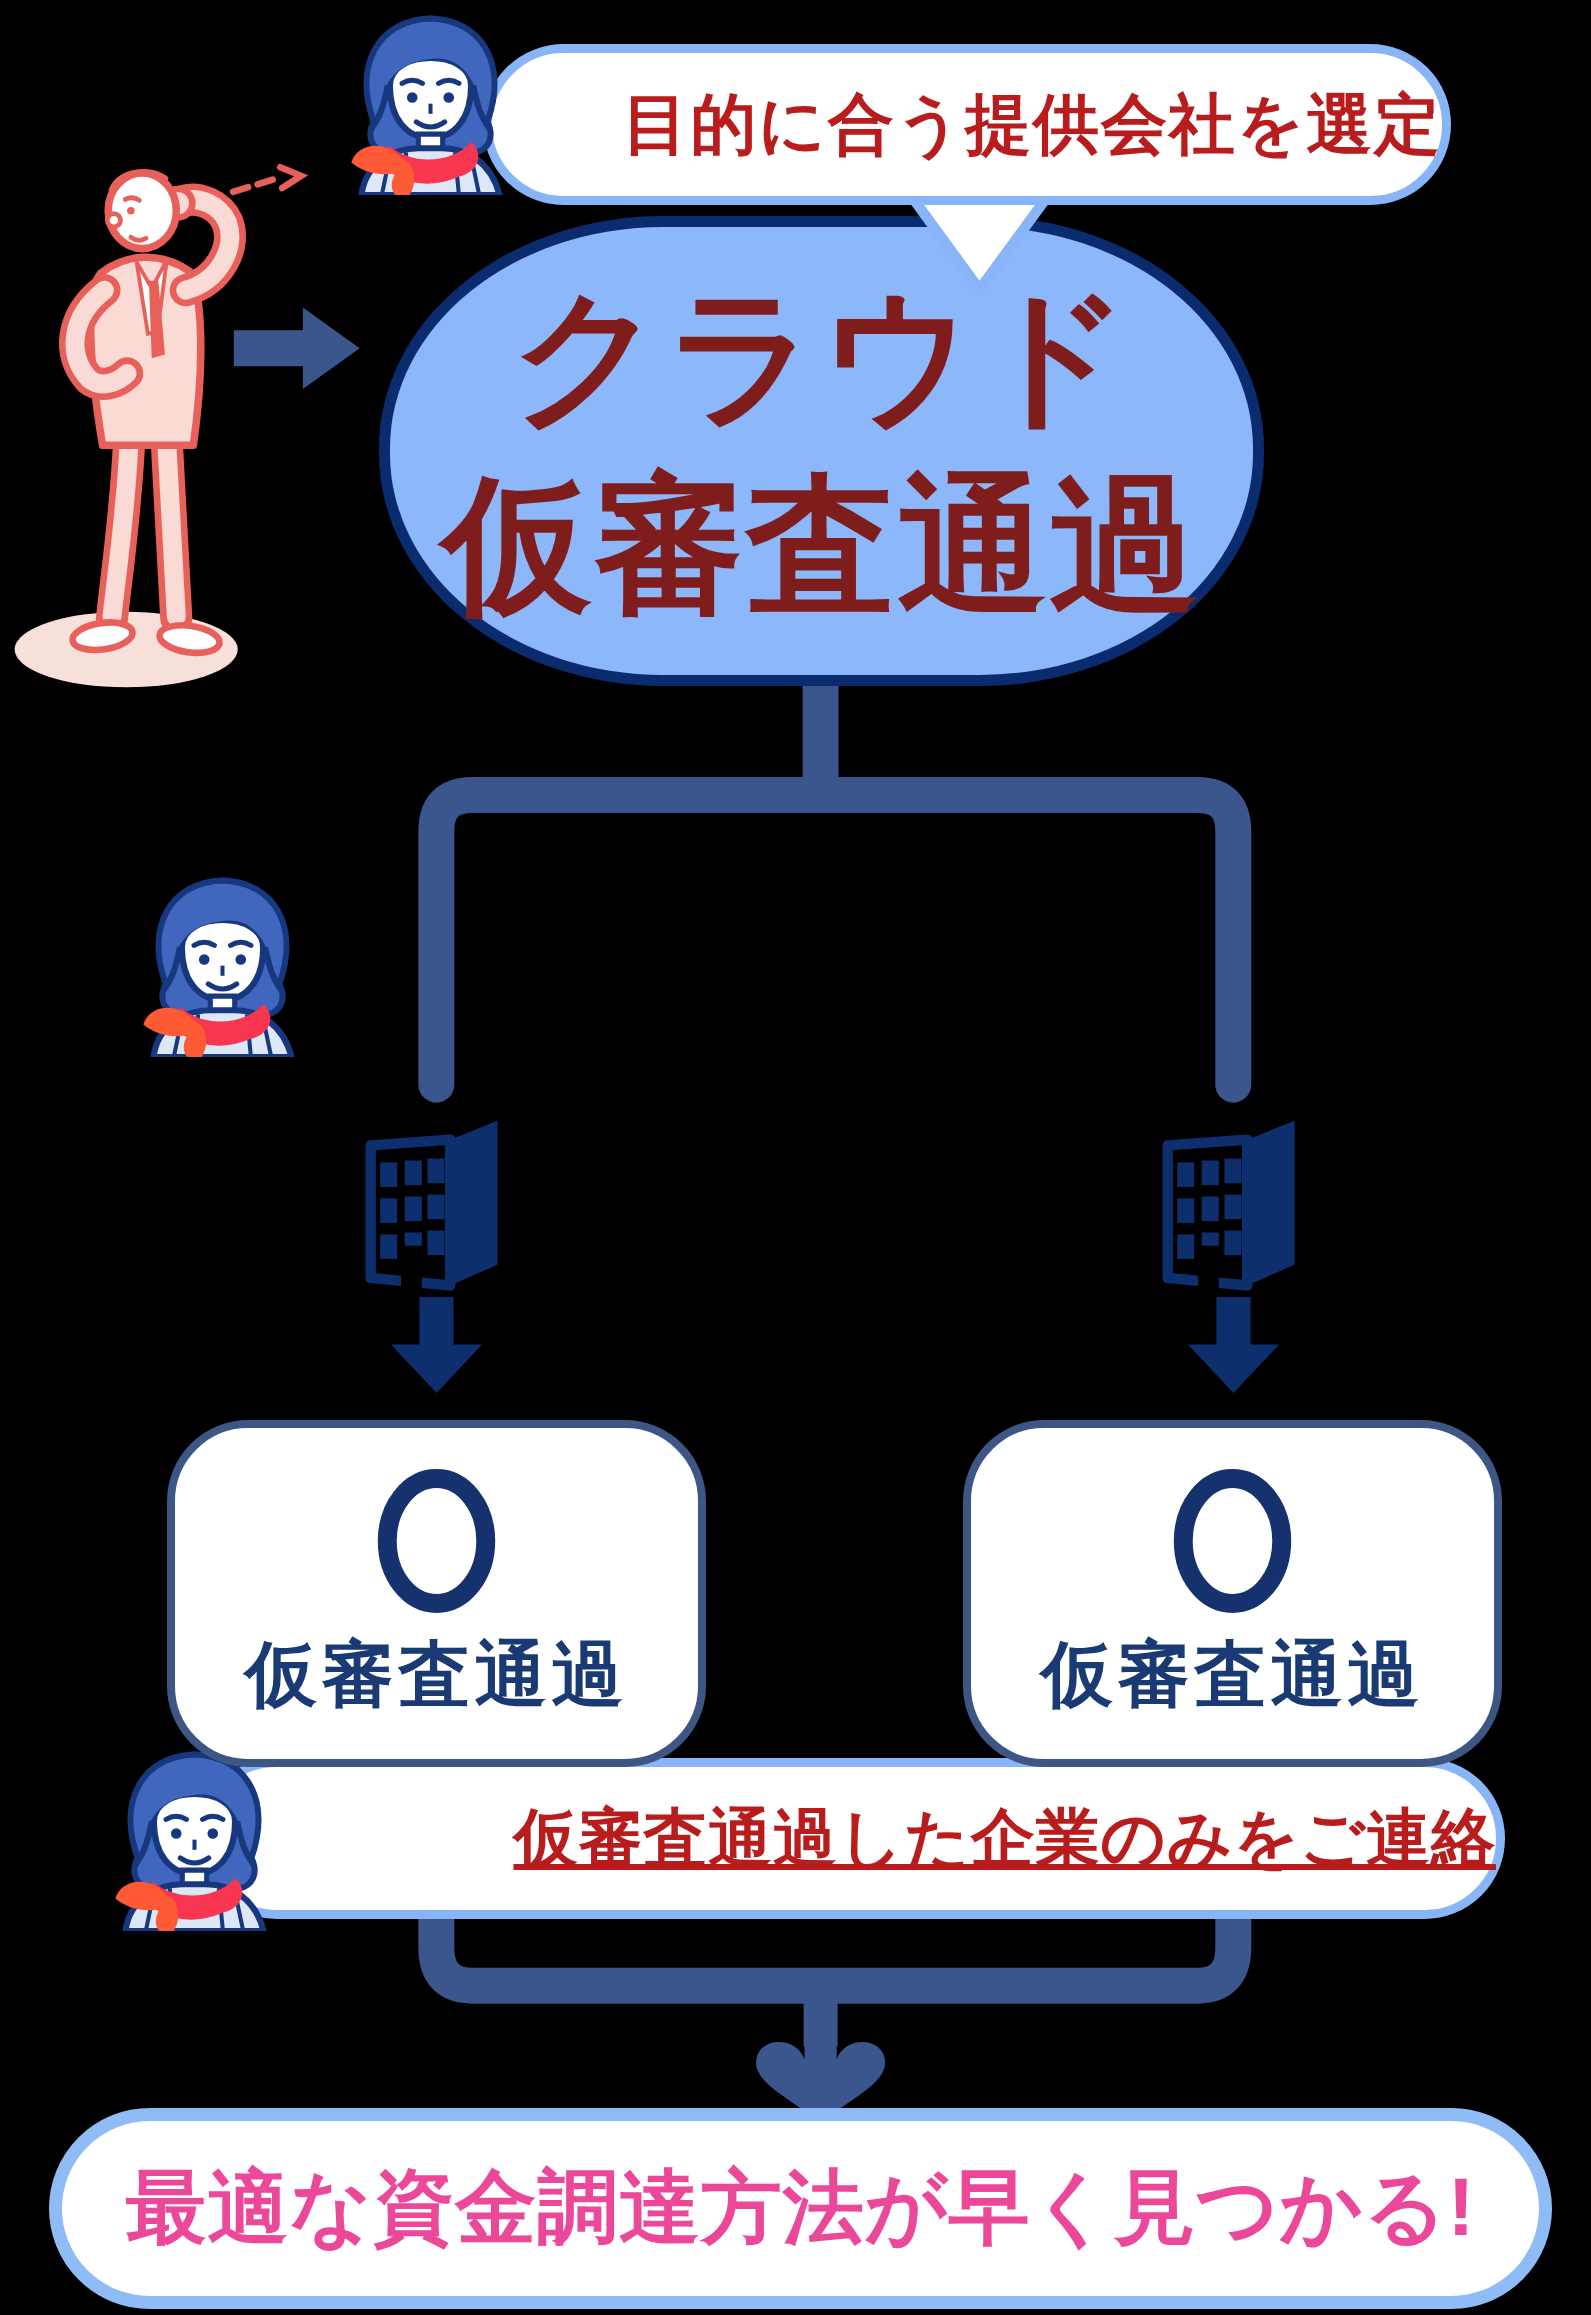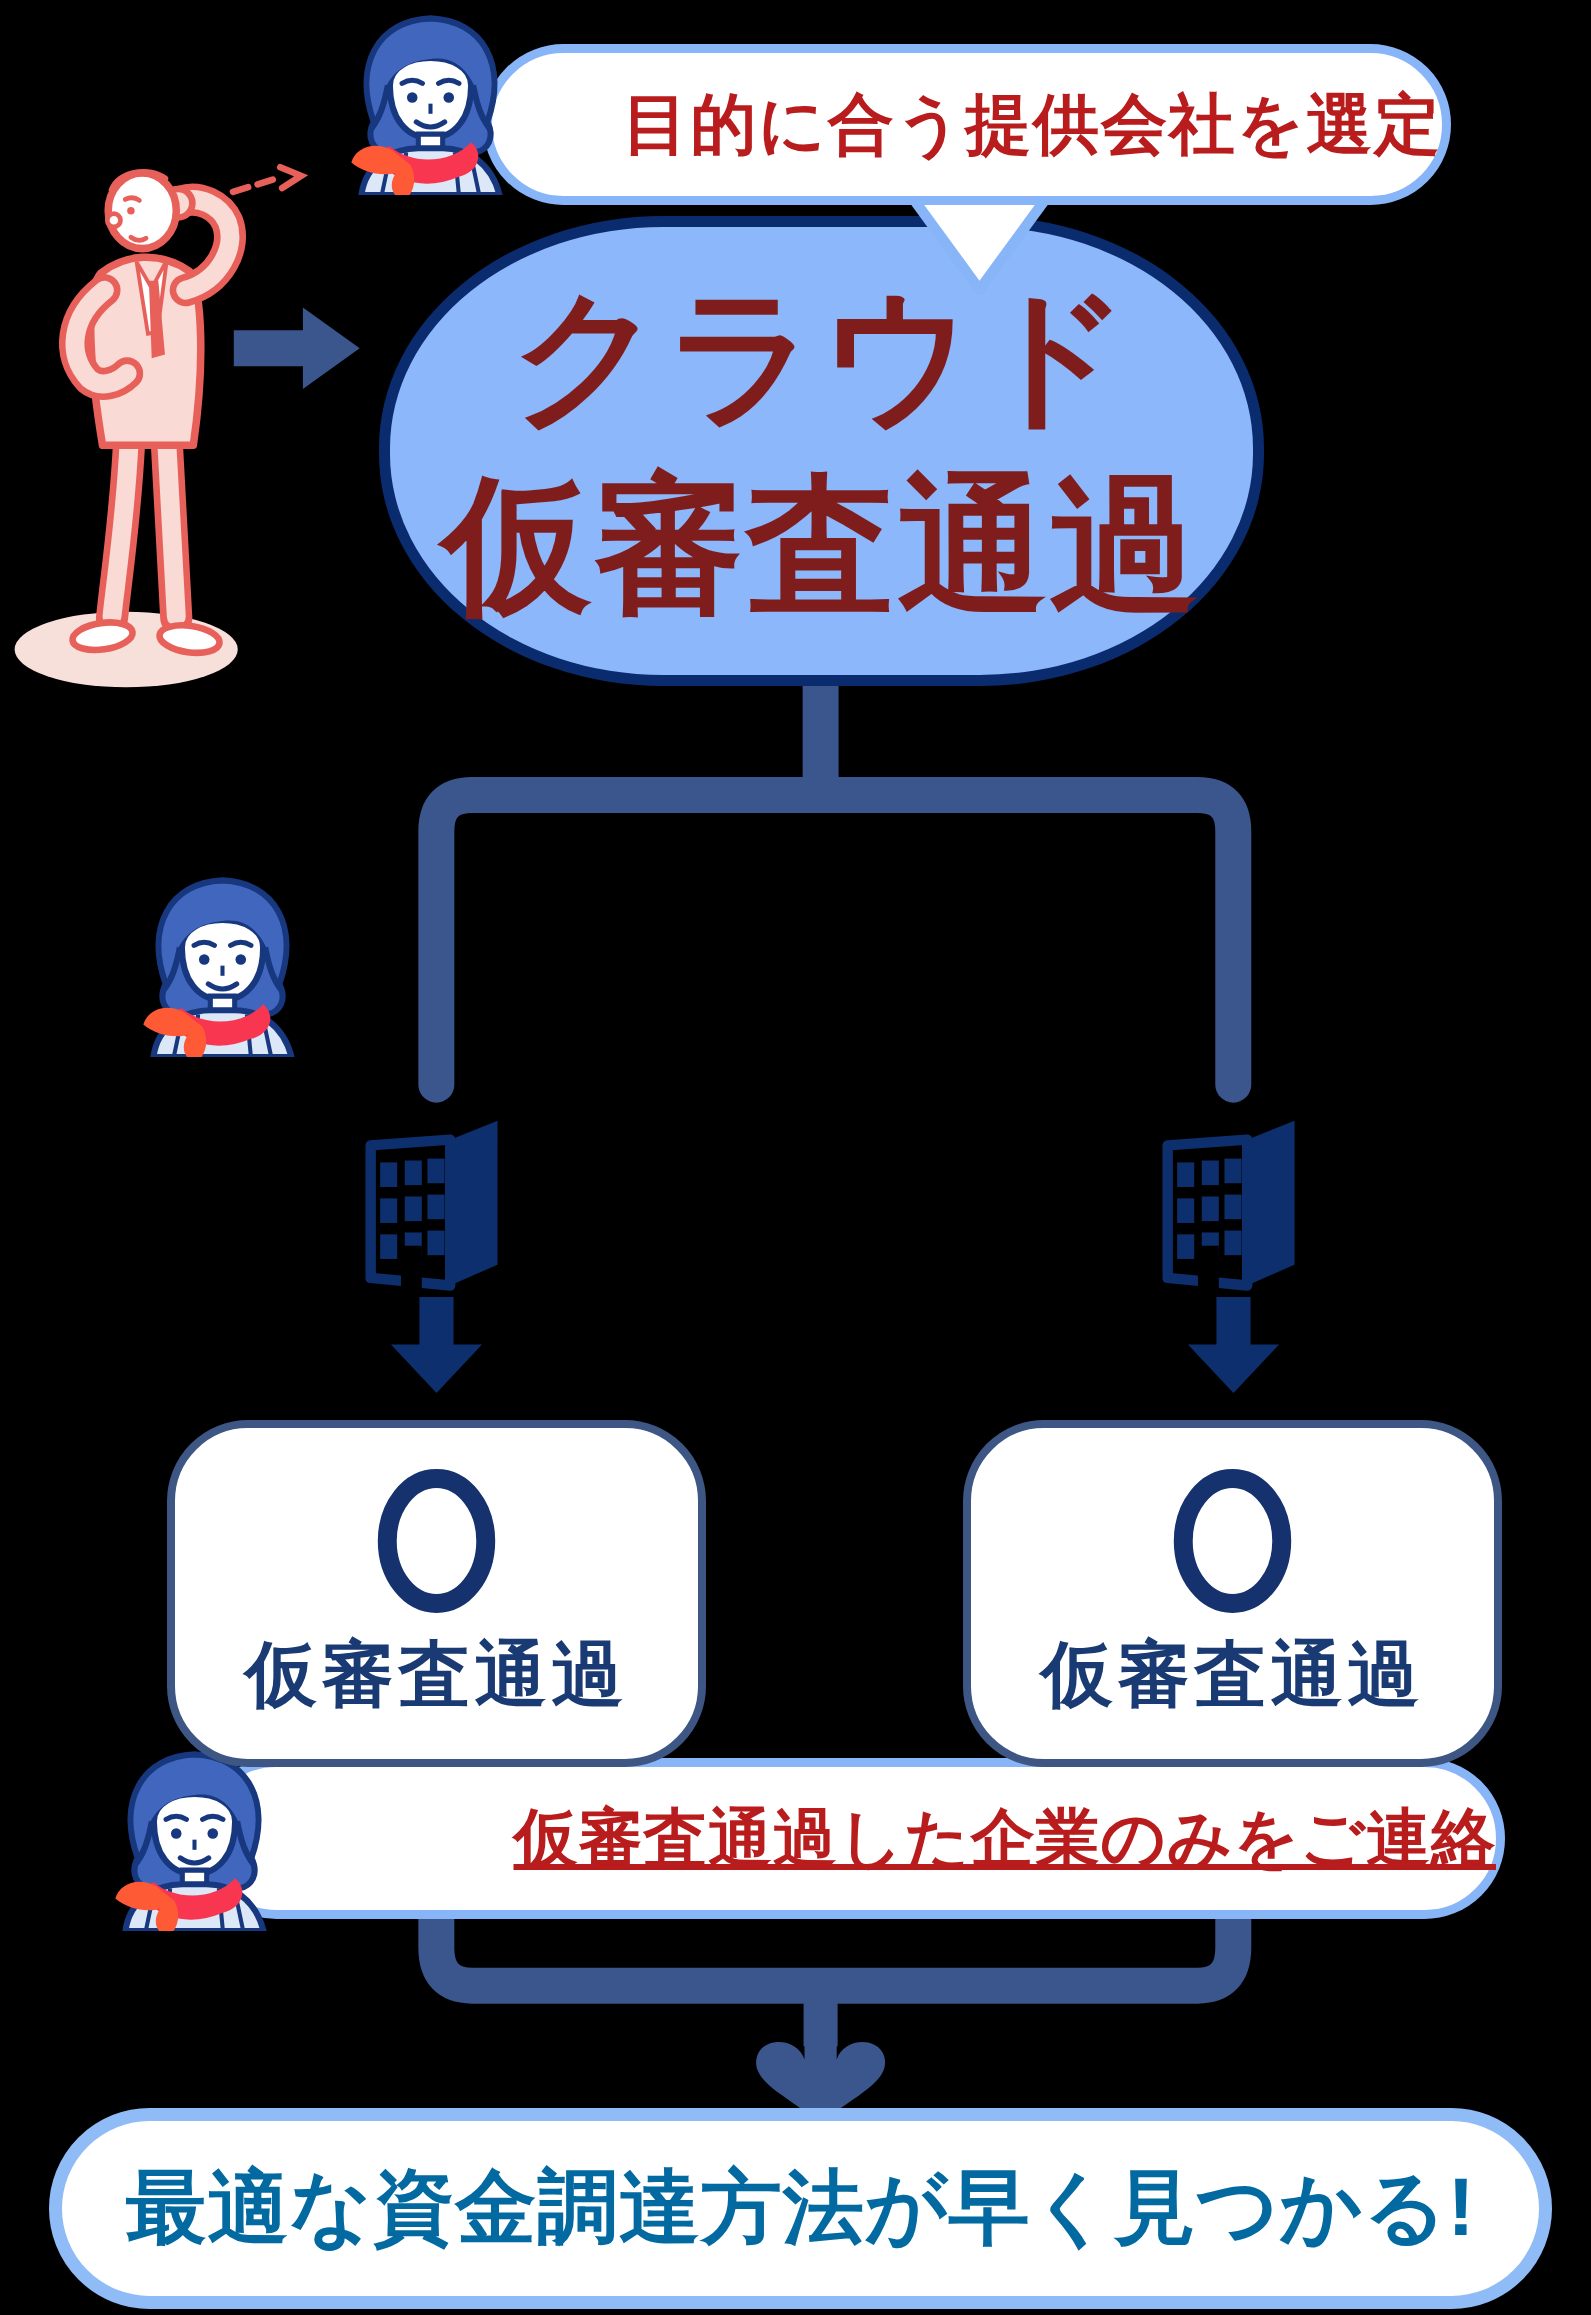--- a/index.html
+++ b/index.html
@@ -34,21 +34,21 @@
   }
   .passbox .label{color:#1A3A74;font-size:72px;font-weight:700;letter-spacing:4.7px;margin-top:11.4px;}
   .passbox.left{left:167px;}
   .passbox.right{left:963px;}
 
   
   .result{
     position:absolute;left:49px;top:2108px;width:1503px;height:201px;box-sizing:border-box;
     background:#fff;border:13.2px solid #8FBCF7;border-radius:102px;
     display:flex;align-items:center;justify-content:center;
-    color:#0369a1;font-size:81px;font-weight:800;letter-spacing:0.9px;white-space:nowrap;
+    color:#ec4899;font-size:81px;font-weight:800;letter-spacing:0.9px;white-space:nowrap;
   }
 </style>
 </head>
 <body>
 
 <div id="canvas">
 
   <svg class="abs" style="left:0;top:0;" width="1592" height="2316" viewBox="0 0 1682 2447">
 
     <path d="M867,713 V840" fill="none" stroke="#3A568C" stroke-width="38"></path>

